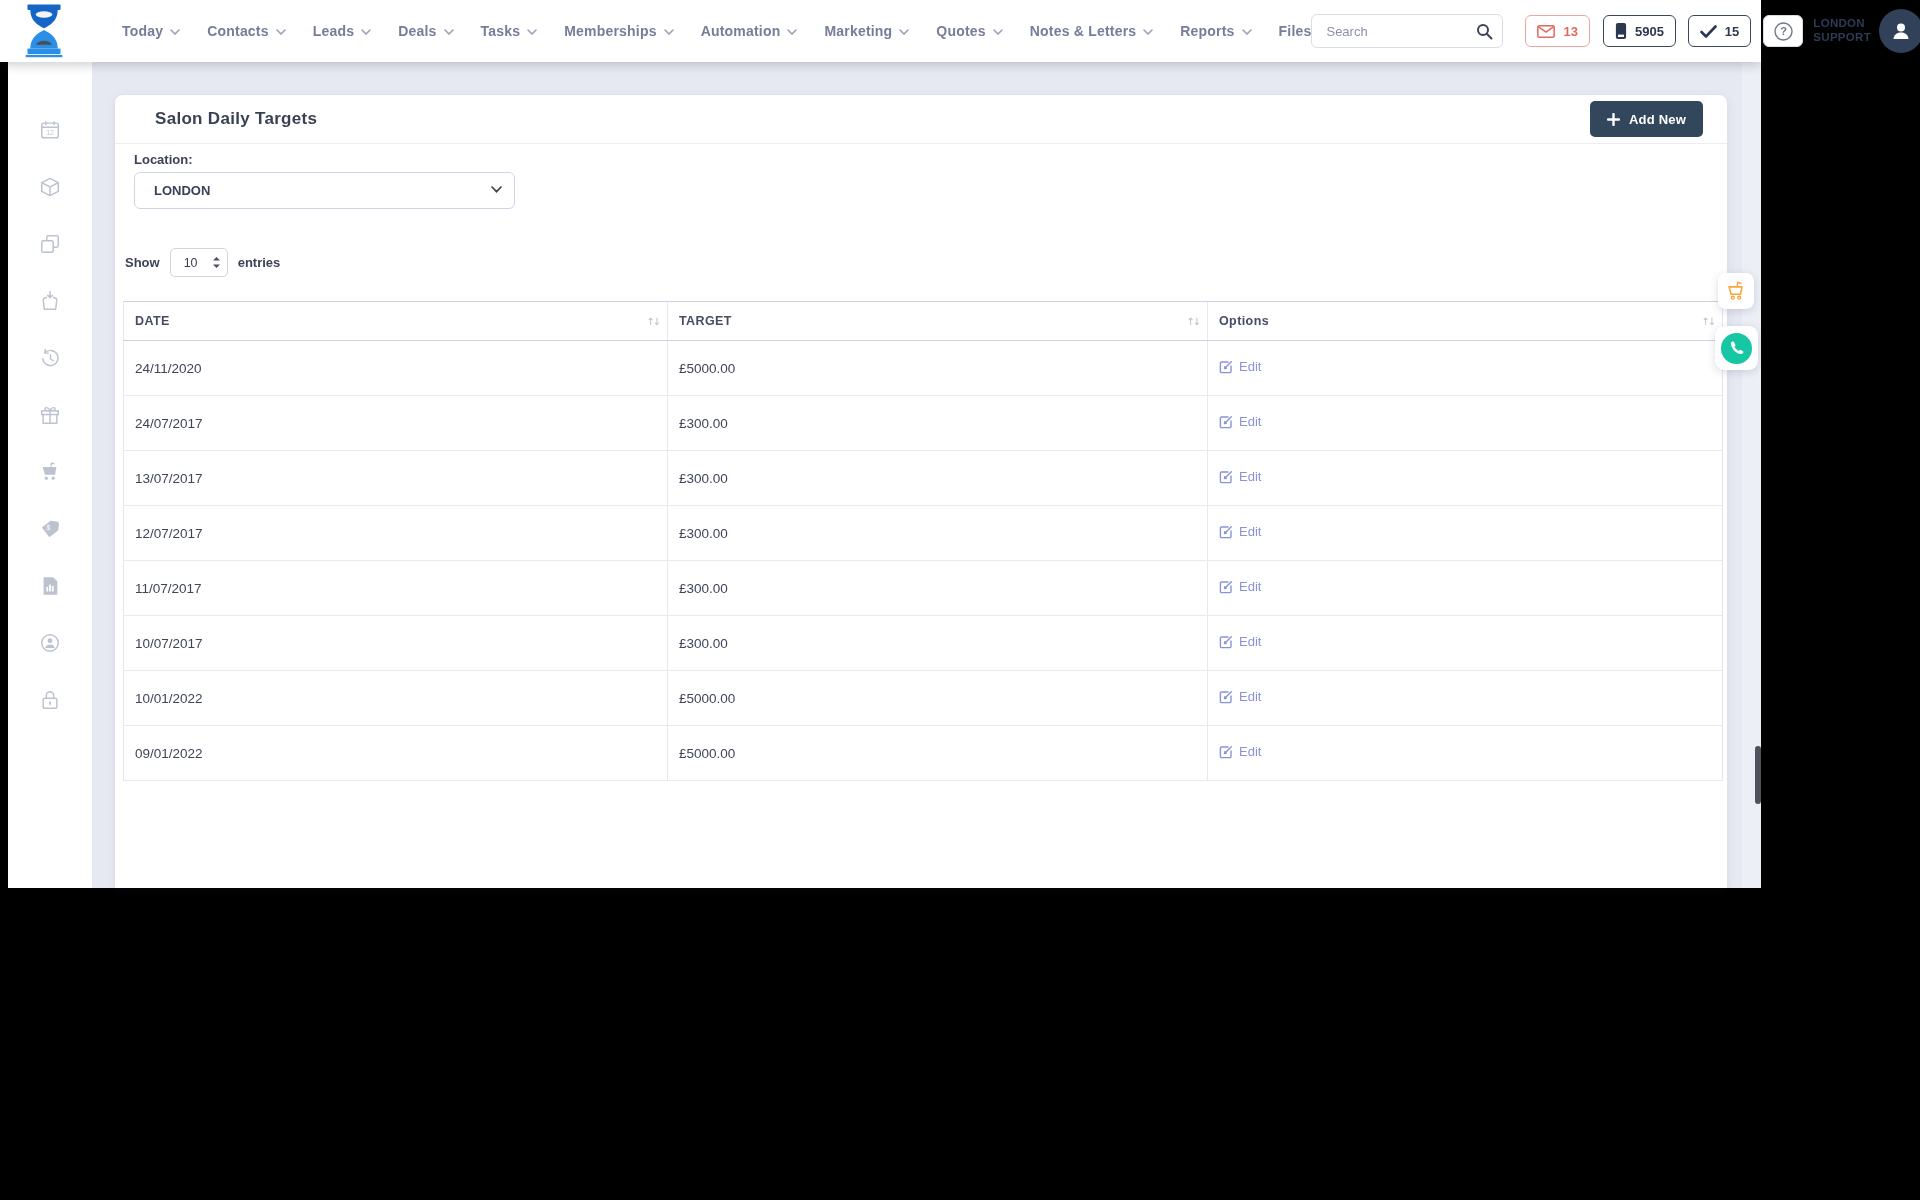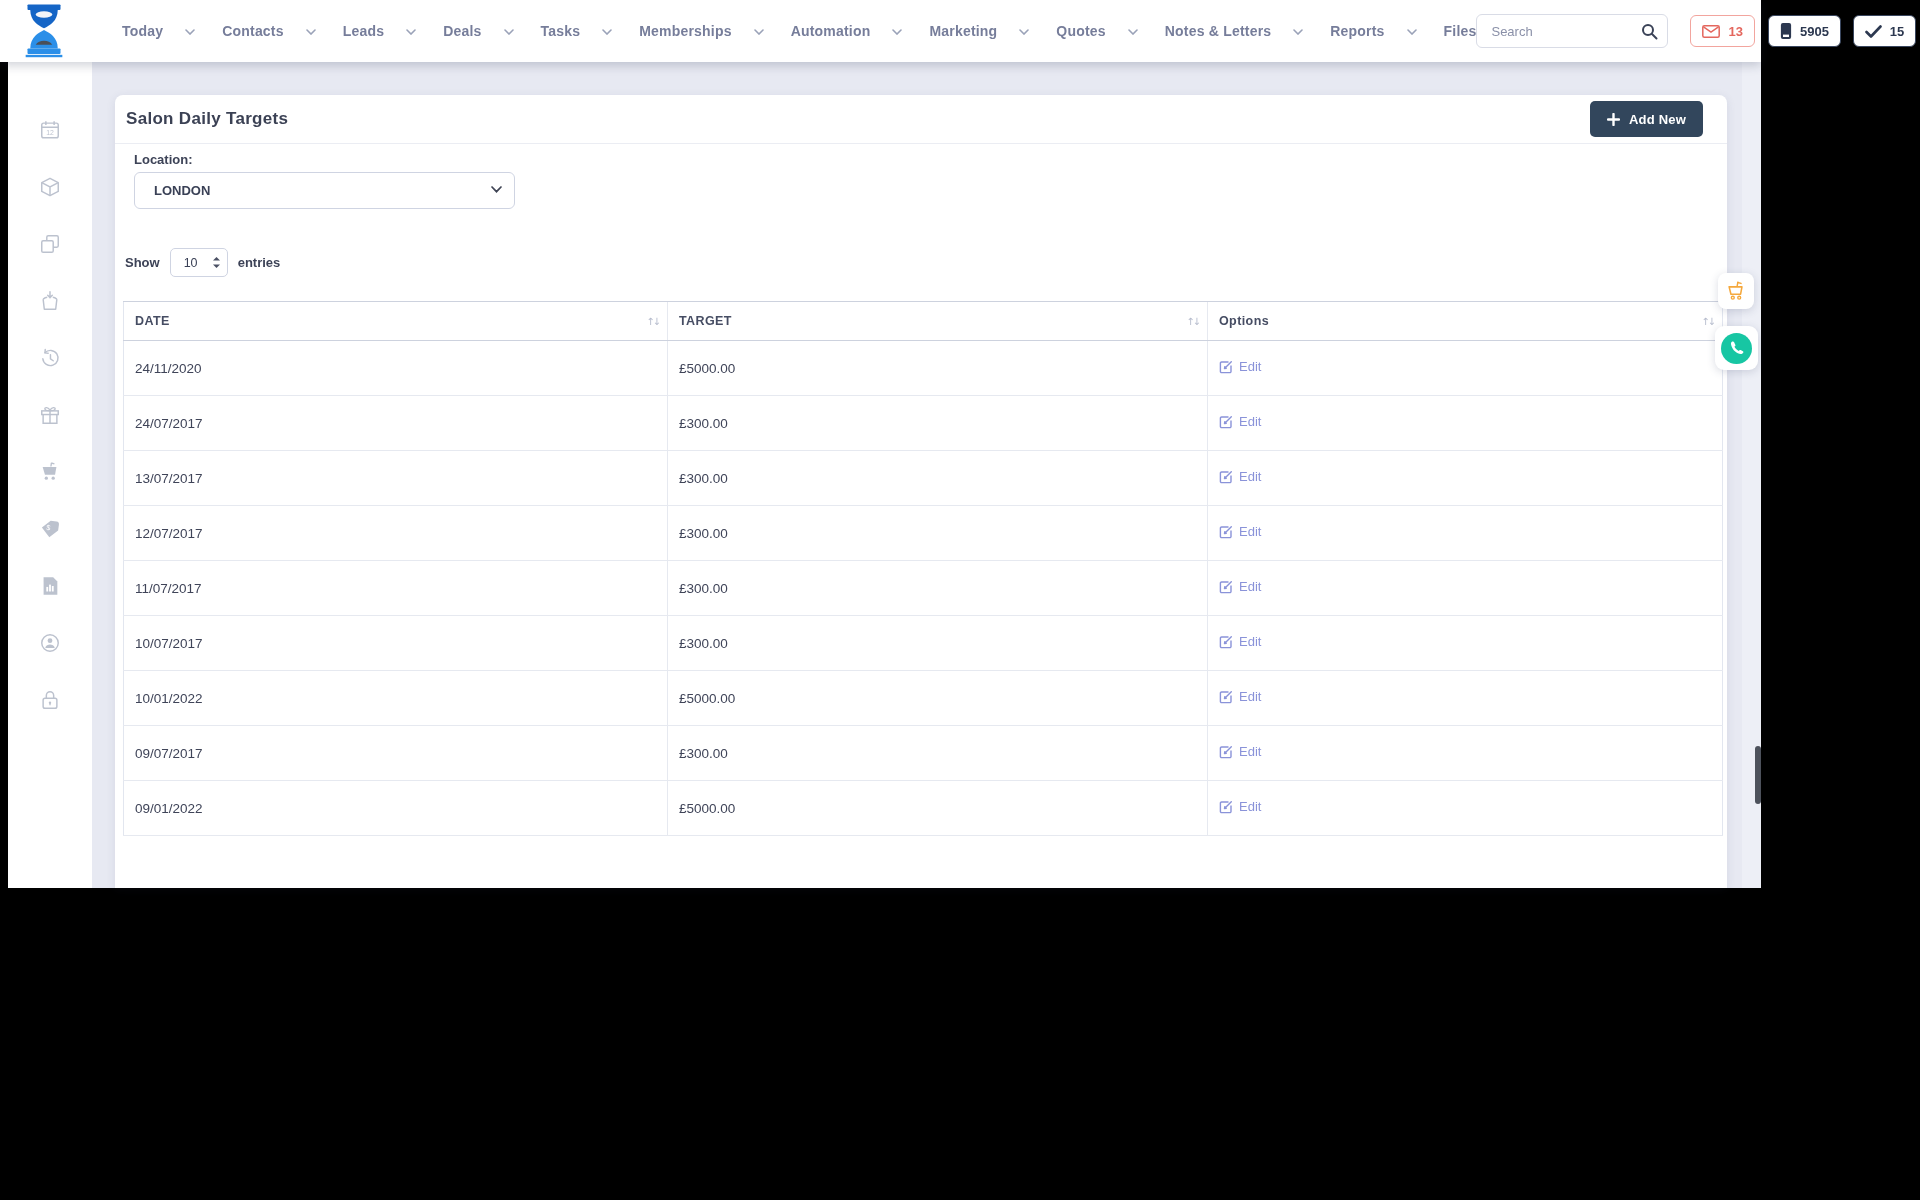--- a/index.html
+++ b/index.html
@@ -10,21 +10,21 @@
   }
   
   .topbar{
     position:absolute;left:0;top:0;width:1761px;height:62px;background:#fff;
     display:flex;align-items:center;z-index:30;
     box-shadow:0 3px 10px rgba(30,40,70,.22);
   }
   .logo{width:44px;height:54px;margin-left:22px;flex:0 0 auto;cursor:pointer;}
   .nav{display:flex;align-items:center;gap:27px;margin-left:56px;white-space:nowrap;}
   .nav-item{
-    display:inline-flex;align-items:center;gap:22px;font-size:14px;font-weight:700;
+    display:inline-flex;align-items:center;gap:7px;font-size:14px;font-weight:700;
     color:#767d9a;cursor:pointer;letter-spacing:.2px;
   }
   .nav-item .chev{flex:0 0 auto;margin-top:2px;}
   .top-right{margin-left:auto;display:flex;align-items:center;margin-right:22px;}
   .searchbox{
     width:190px;height:32px;border:1px solid #d9dce6;border-radius:6px;background:#fff;
     display:flex;align-items:center;margin-right:22px;justify-content:center;
   }
   .searchbox input{
     flex:1;border:none;outline:none;font-size:13px;color:#3c4257;padding:0 4px 0 14px;
@@ -58,21 +58,21 @@
   
   .main-bg{position:absolute;left:92px;top:62px;width:1669px;height:826px;background:#e7e9f2;z-index:1;}
   .scroll-track{position:absolute;left:1742px;top:62px;width:19px;height:826px;background:#edeff6;z-index:2;}
   .scroll-thumb{position:absolute;left:1755px;top:746px;width:6px;height:58px;background:#4d525c;border-radius:3px;z-index:6;cursor:pointer;}
   .card{
     position:absolute;left:115px;top:95px;width:1612px;height:793px;background:#fff;
     border-radius:8px 8px 0 0;box-shadow:0 2px 10px rgba(50,60,100,.10);z-index:3;overflow:hidden;
   }
   .card-header{
     height:48px;border-bottom:1px solid #ebedf3;display:flex;align-items:center;
-    justify-content:space-between;padding:0 24px 0 11px;
+    justify-content:space-between;padding:0 24px 0 40px;
   }
   .card-title{font-size:17px;font-weight:700;color:#3b4154;letter-spacing:.3px;}
   .add-btn{
     background:#32465c;color:#fff;border:none;border-radius:5px;height:36px;padding:0 17px;
     font-size:13px;font-weight:700;display:inline-flex;align-items:center;gap:9px;cursor:pointer;
     font-family:"Liberation Sans",sans-serif;letter-spacing:.2px;
   }
   .loc-label{position:absolute;left:19px;top:57px;font-size:13px;font-weight:700;color:#3d4357;}
   .loc-wrap{position:absolute;left:19px;top:77px;width:381px;height:37px;}
   .loc-wrap select{
@@ -481,33 +481,20 @@
             <a class="edit-link">
               <svg width="14" height="14" viewBox="0 0 14 14">
                 <path d="M9.5 2 H2.6 A1.2 1.2 0 0 0 1.4 3.2 V11.4 A1.2 1.2 0 0 0 2.6 12.6 H10.8 A1.2 1.2 0 0 0 12 11.4 V5.5" fill="none" stroke="#8a93d9" stroke-width="1.4"></path>
                 <path d="M5.5 8.5 L12.3 1.7 M5.5 8.5 L7.3 8.2 M5.5 8.5 L5.8 6.7" fill="none" stroke="#8a93d9" stroke-width="1.4" stroke-linecap="round"></path>
               </svg>
               <span>Edit</span>
             </a>
           </td>
         </tr>
         <tr>
-          <td>09/07/2017</td>
-          <td>£300.00</td>
-          <td>
-            <a class="edit-link">
-              <svg width="14" height="14" viewBox="0 0 14 14">
-                <path d="M9.5 2 H2.6 A1.2 1.2 0 0 0 1.4 3.2 V11.4 A1.2 1.2 0 0 0 2.6 12.6 H10.8 A1.2 1.2 0 0 0 12 11.4 V5.5" fill="none" stroke="#8a93d9" stroke-width="1.4"></path>
-                <path d="M5.5 8.5 L12.3 1.7 M5.5 8.5 L7.3 8.2 M5.5 8.5 L5.8 6.7" fill="none" stroke="#8a93d9" stroke-width="1.4" stroke-linecap="round"></path>
-              </svg>
-              <span>Edit</span>
-            </a>
-          </td>
-        </tr>
-        <tr>
           <td>09/01/2022</td>
           <td>£5000.00</td>
           <td>
             <a class="edit-link">
               <svg width="14" height="14" viewBox="0 0 14 14">
                 <path d="M9.5 2 H2.6 A1.2 1.2 0 0 0 1.4 3.2 V11.4 A1.2 1.2 0 0 0 2.6 12.6 H10.8 A1.2 1.2 0 0 0 12 11.4 V5.5" fill="none" stroke="#8a93d9" stroke-width="1.4"></path>
                 <path d="M5.5 8.5 L12.3 1.7 M5.5 8.5 L7.3 8.2 M5.5 8.5 L5.8 6.7" fill="none" stroke="#8a93d9" stroke-width="1.4" stroke-linecap="round"></path>
               </svg>
               <span>Edit</span>
             </a>

